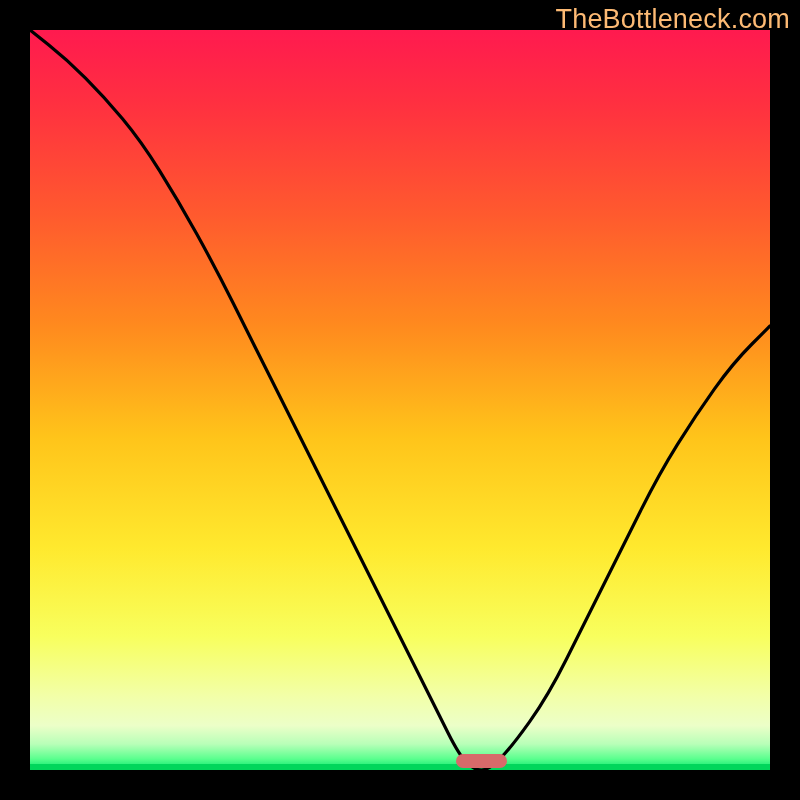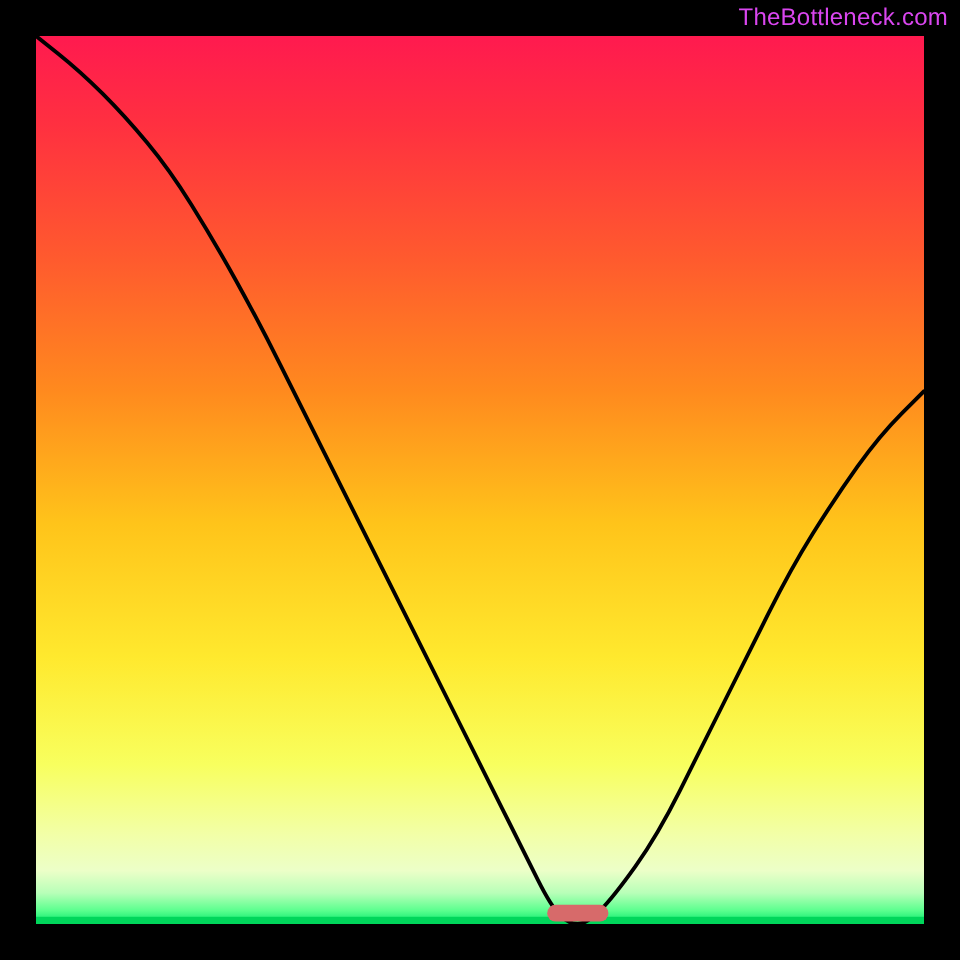--- a/index.html
+++ b/index.html
@@ -47,22 +47,22 @@
     width: 100%;
   }
   .marker {
     position: absolute;
     border-radius: 8px;
   }
   .watermark {
     position: absolute;
     top: 4px;
     right: 10px;
-    color: #d946ef;
-    font-size: 20px;
+    color: #fdba74;
+    font-size: 27px;
     font-weight: 500;
     letter-spacing: 0.2px;
     user-select: none;
   }
 </style>
 </head>
 <body>
 
 <div class="frame">
 

